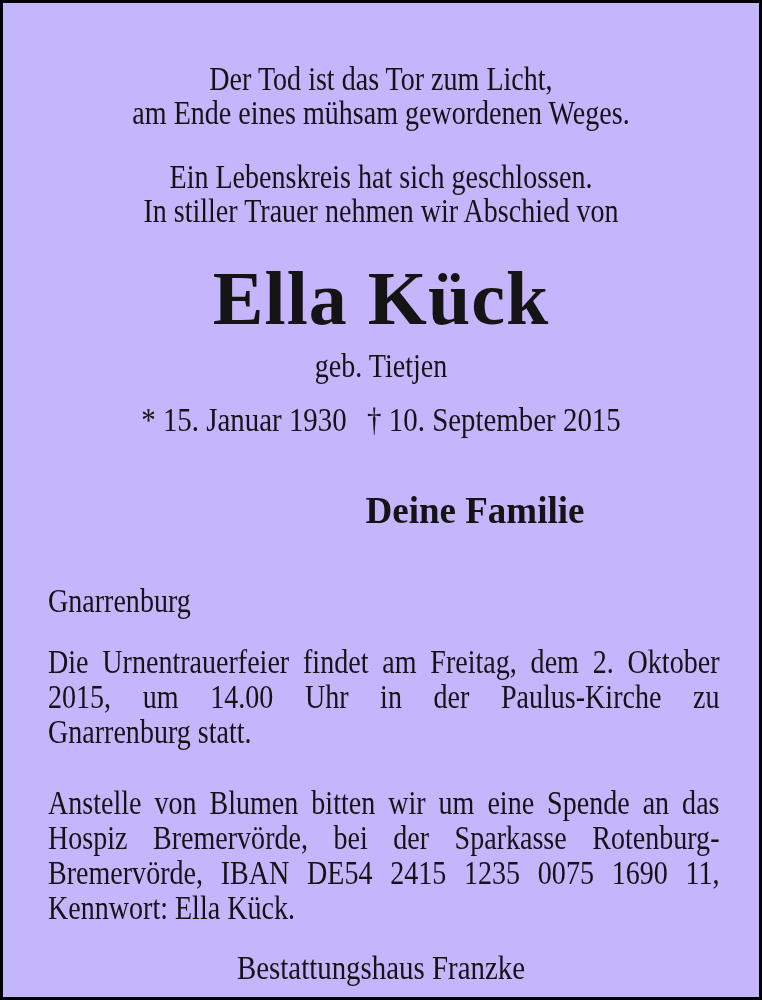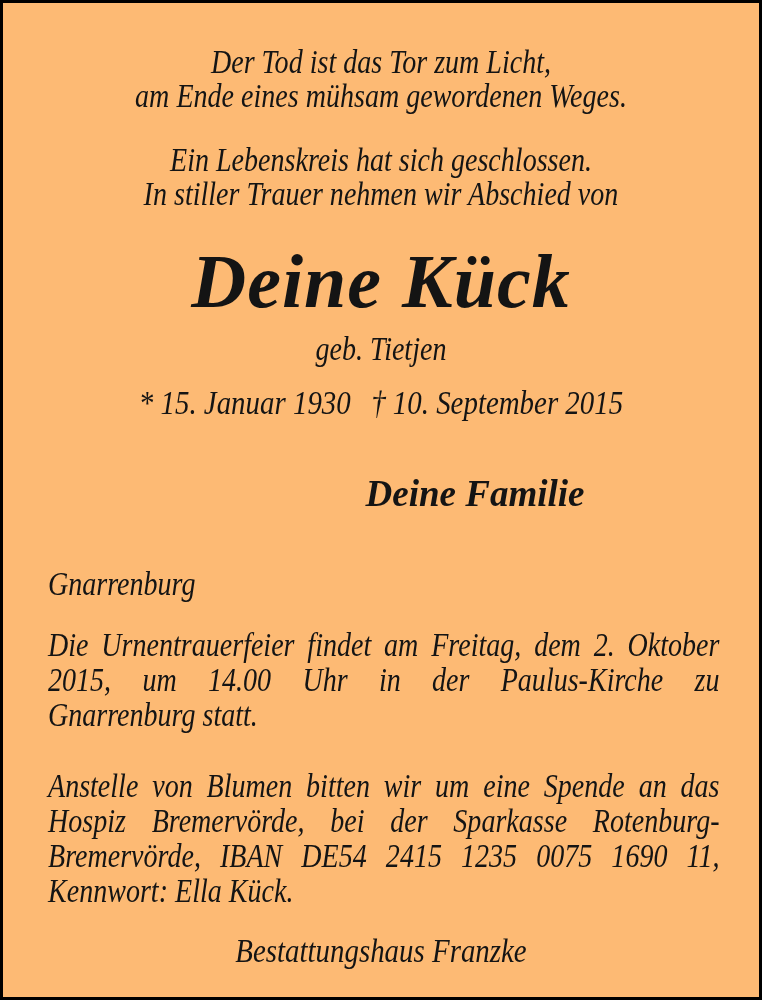--- a/index.html
+++ b/index.html
@@ -5,27 +5,26 @@
   html, body {
     margin: 0;
     padding: 0;
     background: #e8e8e8;
   }
   .page {
     position: relative;
     width: 762px;
     height: 1000px;
     box-sizing: border-box;
-    background: #fdba74;
+    background: #c4b5fd;
     border: 3px solid #000000;
     overflow: hidden;
     font-family: "Liberation Serif", "DejaVu Serif", serif;
-    font-style: italic;
     color: #141414;
-    padding-top: 42px;
+    padding-top: 59px;
   }
   
   .cblock {
     width: 100%;
     text-align: center;
     transform: scaleX(0.85);
     transform-origin: 50% 0;
   }
   .quote {
     font-size: 33px;
@@ -104,21 +103,21 @@
   <div class="cblock quote">
     <div>Der Tod ist das Tor zum Licht,</div>
     <div>am Ende eines mühsam gewordenen Weges.</div>
   </div>
 
   <div class="cblock intro">
     <div>Ein Lebenskreis hat sich geschlossen.</div>
     <div>In stiller Trauer nehmen wir Abschied von</div>
   </div>
 
-  <div class="name">Deine Kück</div>
+  <div class="name">Ella Kück</div>
 
   <div class="cblock maiden">geb. Tietjen</div>
 
   <div class="cblock dates">
     <span>* 15. Januar 1930</span><span class="death-part">† 10. September 2015</span>
   </div>
 
   <div class="family">Deine Familie</div>
 
   <div class="lblock place">Gnarrenburg</div>

